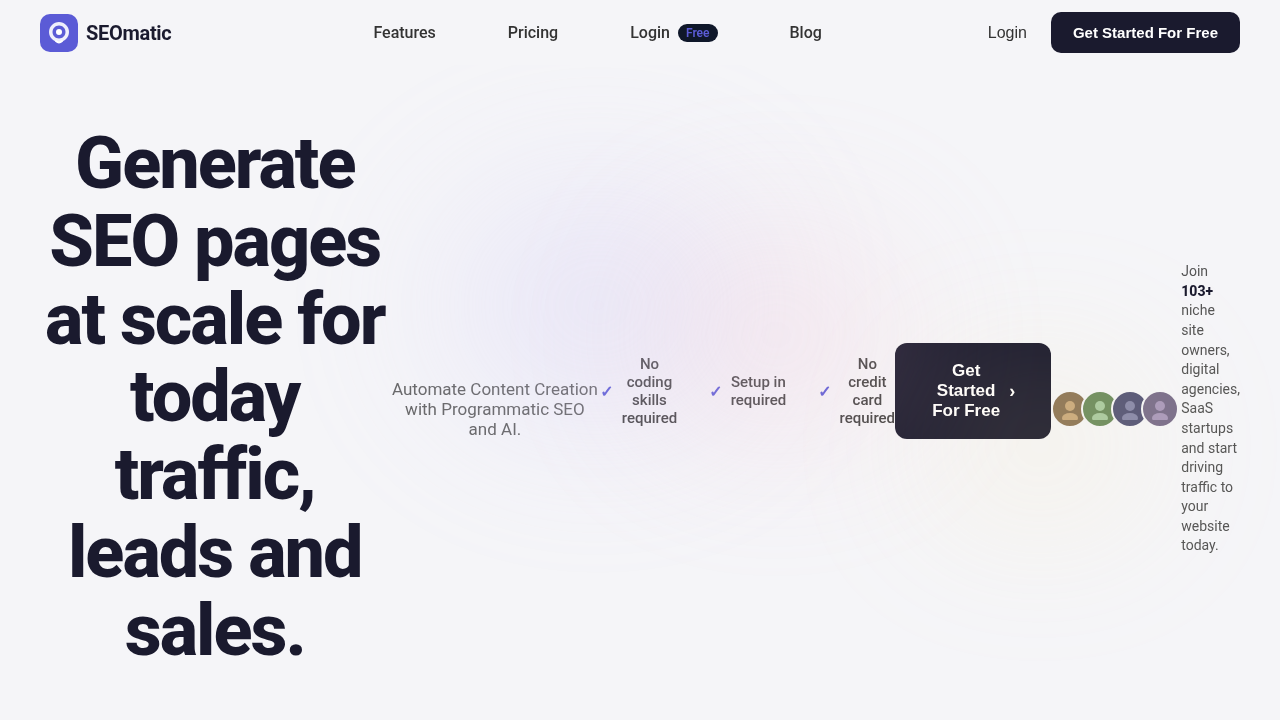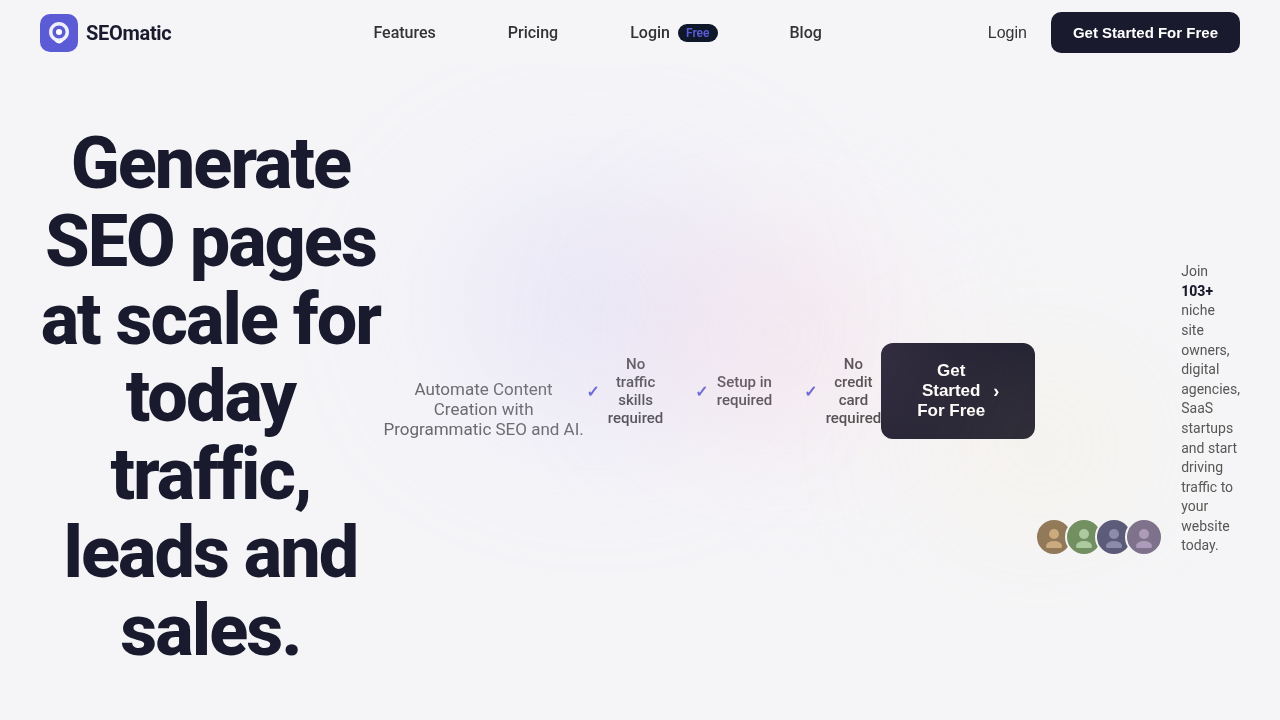--- a/index.html
+++ b/index.html
@@ -207,22 +207,22 @@
       margin-bottom: 36px;
     }
 
     .cta-arrow {
       font-size: 18px;
     }
 
     
     .social-proof {
       display: flex;
-      align-items: flex-end;
-      gap: 18px;
+      align-items: center;
+      gap: 2px;
     }
 
     .avatars {
       display: flex;
     }
 
     .avatar {
       width: 38px;
       height: 38px;
       border-radius: 50%;
@@ -355,21 +355,21 @@
     <span>Generate SEO pages</span><br>
     <span>at scale for today traffic,</span><br>
     <span>leads and sales.</span>
   </h1>
 
   <p class="hero-subtitle">Automate Content Creation with Programmatic SEO and AI.</p>
 
   <ul class="hero-checks">
     <li>
       <span class="check-icon">✓</span>
-      <span>No traffic skills required</span>
+      <span>No coding skills required</span>
     </li>
     <li>
       <span class="check-icon">✓</span>
       <span>Setup in required</span>
     </li>
     <li>
       <span class="check-icon">✓</span>
       <span>No credit card required</span>
     </li>
   </ul>

